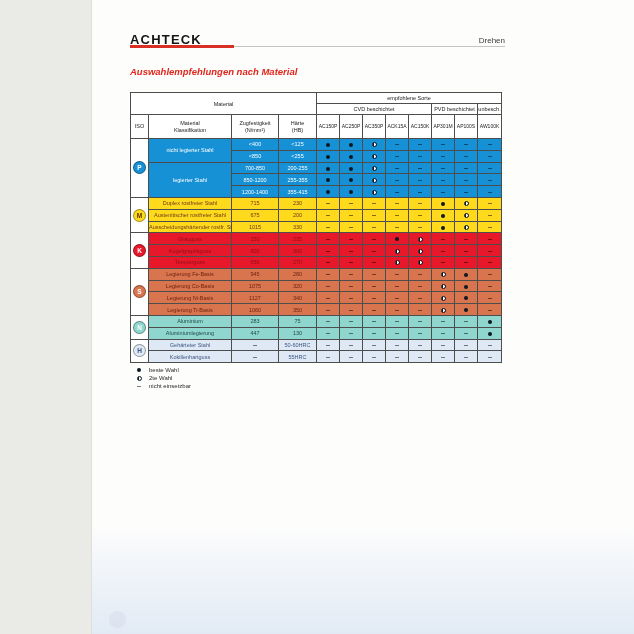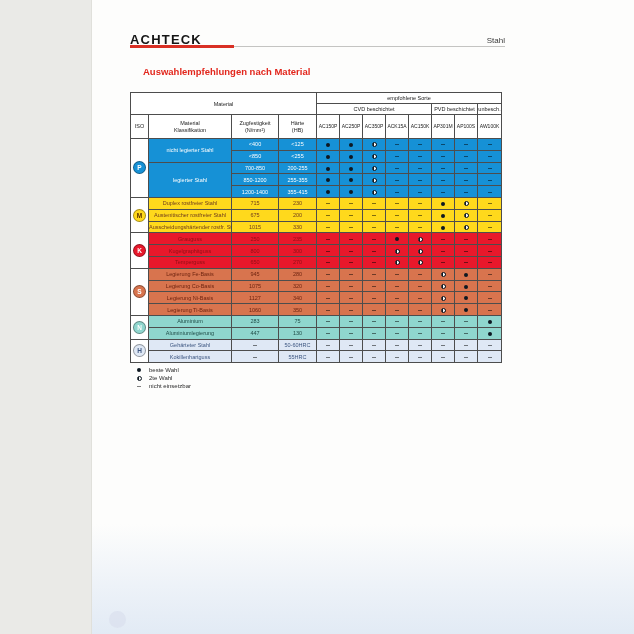--- a/index.html
+++ b/index.html
@@ -27,22 +27,22 @@
     font-size:13px; font-weight:900; letter-spacing:1.2px; color:#151515;
     transform:scaleY(1.05);
   }
   .page-label {
     position:absolute; left:380px; top:36px; width:125px;
     text-align:right; font-size:8px; color:#3a3a3a;
   }
   .head-rule { position:absolute; left:130px; top:46px; width:375px; height:1px; background:#c4c4c2; }
   .head-rule-red { position:absolute; left:130px; top:45px; width:104px; height:3px; background:#d93025; }
   .doc-title {
-    position:absolute; left:143px; top:66px;
-    font-size:9.5px; font-weight:700; color:#e2261c;
+    position:absolute; left:130px; top:66px;
+    font-size:9.5px; font-weight:700; color:#e2261c;font-style:italic;
   }
 
   #table-root { position:absolute; left:130px; top:92px; }
   table.mtable { border-collapse:collapse; table-layout:fixed; width:371px; }
   .mtable th, .mtable td {
     border:1px solid #4d4d4d; text-align:center; vertical-align:middle;
     overflow:hidden; white-space:nowrap; padding:0;
   }
   .mtable thead th { background:#ffffff; font-weight:400; color:#222; font-size:5.5px; }
   .mtable thead tr.hrowA th, .mtable thead tr.hrowB th { height:11px; }
@@ -72,21 +72,21 @@
   .legend-label { font-size:6px; color:#2a2a2a; }
 </style>
 </head>
 <body>
 
 <div class="margin-strip"></div>
 <div class="bottom-wash"></div>
 <div class="wm-circle"></div>
 
 <div class="brand">ACHTECK</div>
-<div class="page-label">Stahl</div>
+<div class="page-label">Drehen</div>
 <div class="head-rule"></div>
 <div class="head-rule-red"></div>
 <div class="doc-title">Auswahlempfehlungen nach Material</div>
 
 <div id="table-root">
     <table class="mtable">
       <colgroup>
         <col style="width: 18px;">
         <col style="width: 83px;">
         <col style="width: 47px;">

